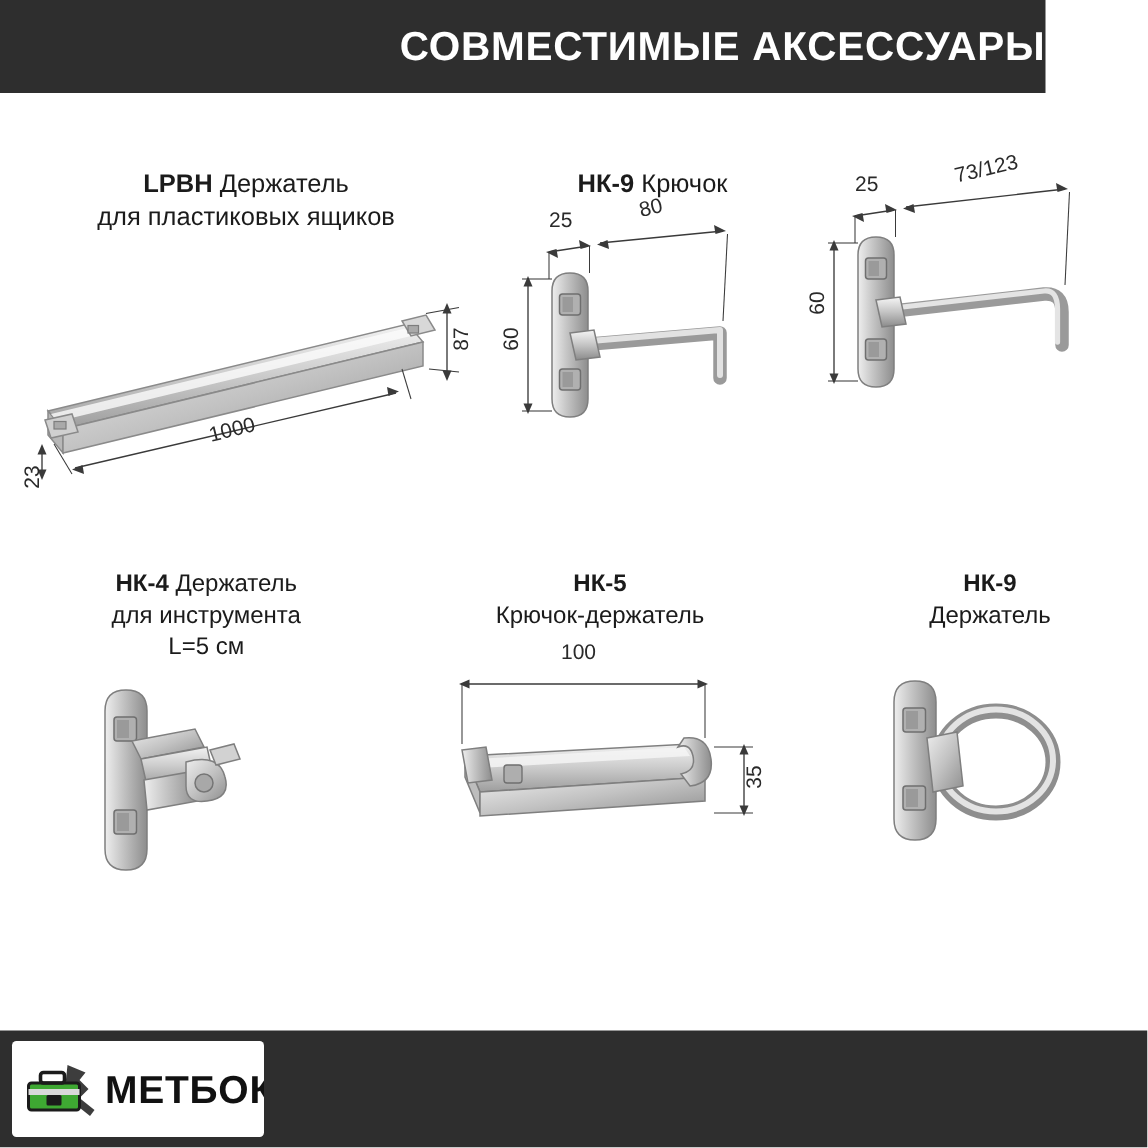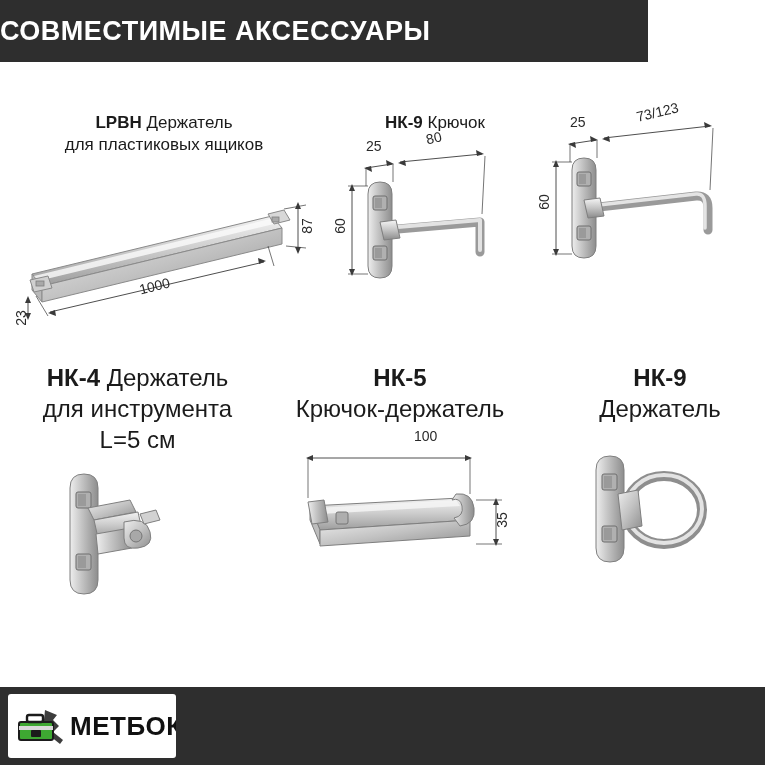--- a/index.html
+++ b/index.html
@@ -17,26 +17,26 @@
     position: relative;
     width: 765px;
     height: 765px;
     background: #ffffff;
   }
 
   
   .header-bar {
     position: absolute;
     left: 0; top: 0;
-    width: 648px;
+    width: 697px;
     height: 62px;
     background: #2e2e2e;
     display: flex;
     align-items: center;
-    justify-content: flex-start;
+    justify-content: flex-end;
     box-sizing: border-box;
   }
   .header-title {
     color: #ffffff;
     font-size: 27px;
     font-weight: bold;
     letter-spacing: 0.5px;
     text-align: center;
     white-space: nowrap;
   }
@@ -55,22 +55,23 @@
   .cell-title {
     text-align: center;
     font-size: 17px;
     color: #1b1b1b;
     line-height: 1.28;
   }
   .cell-title .code {
     font-weight: bold;
   }
   .cell-title.big {
-    font-size: 24px;
+    font-size: 16px;
     line-height: 1.3;
+    margin-top: 18px;
   }
   .cell-figure {
     position: relative;
     width: 100%;
   }
 
   
   .dim {
     position: absolute;
     font-size: 14px;
@@ -342,21 +343,21 @@
             <polygon points="202,34 195,31 195,37" fill="#3a3a3a" stroke="none"></polygon>
             <line x1="38" y1="34" x2="38" y2="74" stroke-width="0.7"></line>
             <line x1="200" y1="34" x2="200" y2="70" stroke-width="0.7"></line>
             <line x1="226" y1="76" x2="226" y2="120"></line>
             <polygon points="226,74 223,81 229,81" fill="#3a3a3a" stroke="none"></polygon>
             <polygon points="226,122 223,115 229,115" fill="#3a3a3a" stroke="none"></polygon>
             <line x1="206" y1="76" x2="232" y2="76" stroke-width="0.7"></line>
             <line x1="206" y1="120" x2="232" y2="120" stroke-width="0.7"></line>
           </g>
         </svg>
-        <div class="dim" style="left:104px; top:4px;margin-left:40px;">100</div>
+        <div class="dim" style="left:104px; top:4px;">100</div>
         <div class="dim rot90" style="left:219px; top:88px; width:26px; text-align:center;">35</div>
       </div>
     </div>
 
     <div class="cell" style="left:560px; top:300px; width:200px;">
       <div class="cell-title big">
         <span class="code">НК-9</span><br>
         <span>Держатель</span>
       </div>
       <div class="cell-figure" style="height:170px;">

